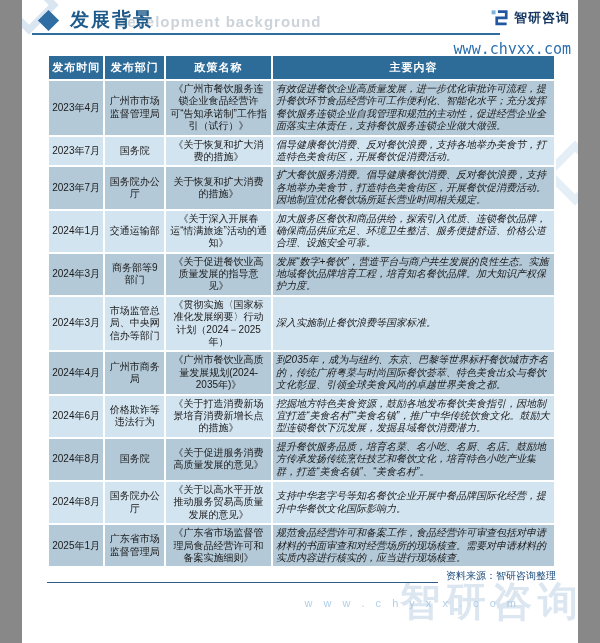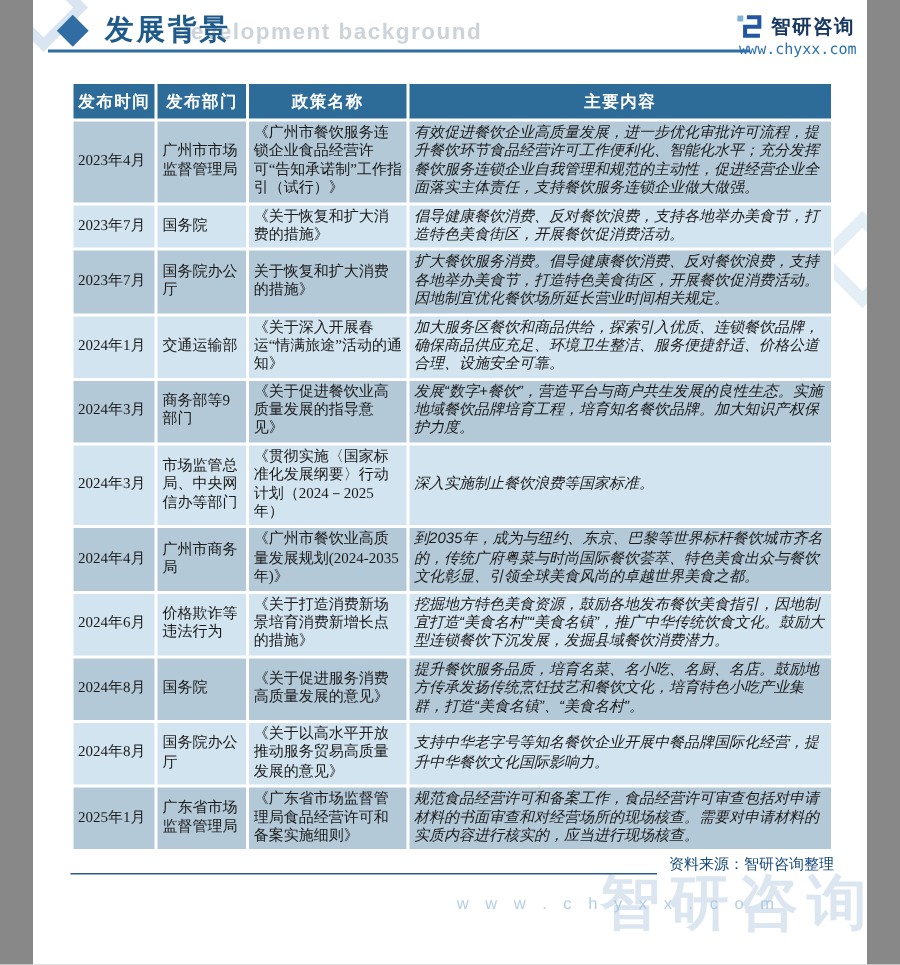--- a/index.html
+++ b/index.html
@@ -24,40 +24,40 @@
     background:#2f6da2; transform:rotate(45deg);
   }
   .page-title {
     position:absolute; left:48px; top:7px;
     font-size:19px; font-weight:bold; color:#1e5a8a;
     font-family:"Liberation Serif", serif; letter-spacing:2px;
   }
   .header-rule { position:absolute; left:10px; right:78px; top:33px; border-top:2px solid #2e6d9e; }
   .brand { position:absolute; right:8px; top:8px; display:flex; align-items:center; gap:5px; }
   .brand-name { font-size:13px; color:#16375f; font-weight:bold; letter-spacing:1px; }
-  .brand-url { position:absolute; right:7px; top:28px; font-size:10px; color:#2a6fae; font-family:"DejaVu Sans Mono", monospace; }
+  .brand-url { position:absolute; right:7px; top:40px; font-size:15px; color:#2a6fae; font-family:"DejaVu Sans Mono", monospace; }
 
   
   .content { position:relative; z-index:1; margin:0 22px 0 25px; }
   .table-title {
     margin-top:7px; background:#d8eaf6; text-align:center;
     font-size:16px; font-weight:bold; color:#2e79ae;
     font-family:"Liberation Serif", serif; letter-spacing:2px;
     padding:8px 0;
   }
   table.policy { width:100%; border-collapse:collapse; margin-top:12px; table-layout:fixed; }
   th {
     background:#2d6b99; color:#ffffff; font-size:11px; font-weight:bold;
     padding:4px 2px; border:2px solid #ffffff; letter-spacing:1px;
   }
   td {
     font-size:10px; line-height:1.24; color:#1a1a1a;
     border:2px solid #ffffff; padding:2px 3px; vertical-align:middle;
   }
-  td.c0, td.c1, td.c2 { text-align:left;font-family:Liberation Serif, serif; }
+  td.c0, td.c1, td.c2 { text-align:center; }
   td.c3 { text-align:left;font-style:italic; }
   tbody tr:nth-child(odd)  td { background:#b3c9d8; }
   tbody tr:nth-child(even) td { background:#d3e4f1; }
 
   
   .source-row { display:flex; align-items:flex-end; margin-top:1px; }
   .source-line { flex:1; border-top:1.5px solid #2c5c85; }
   .source-text { margin-left:8px; font-size:10px; color:#17497b; white-space:nowrap; }
 </style>
 </head>

